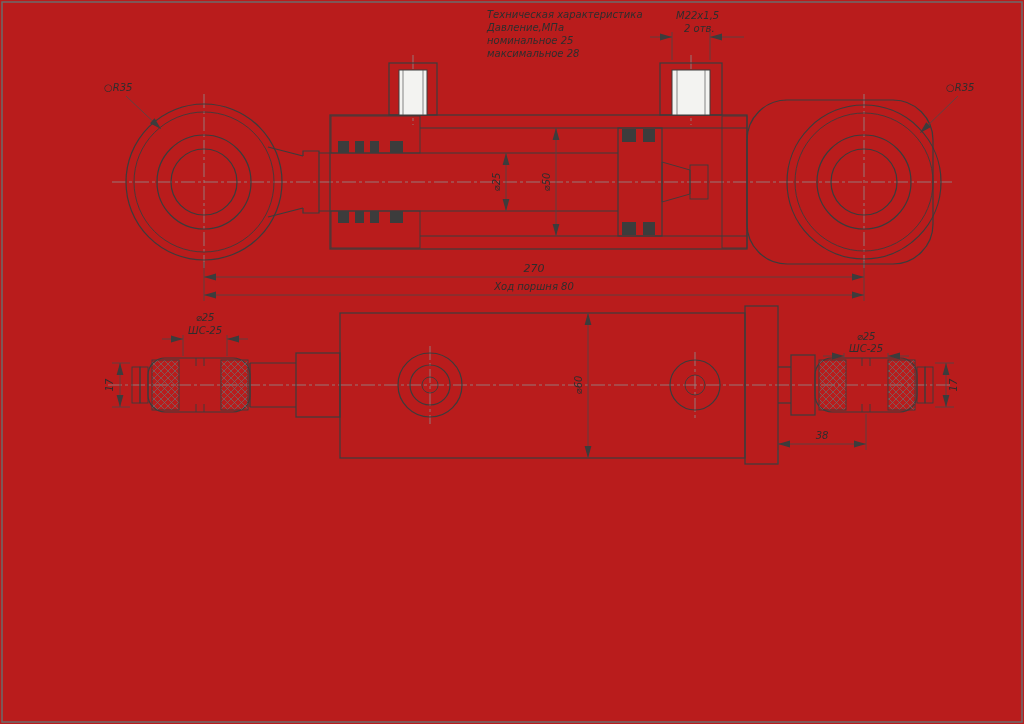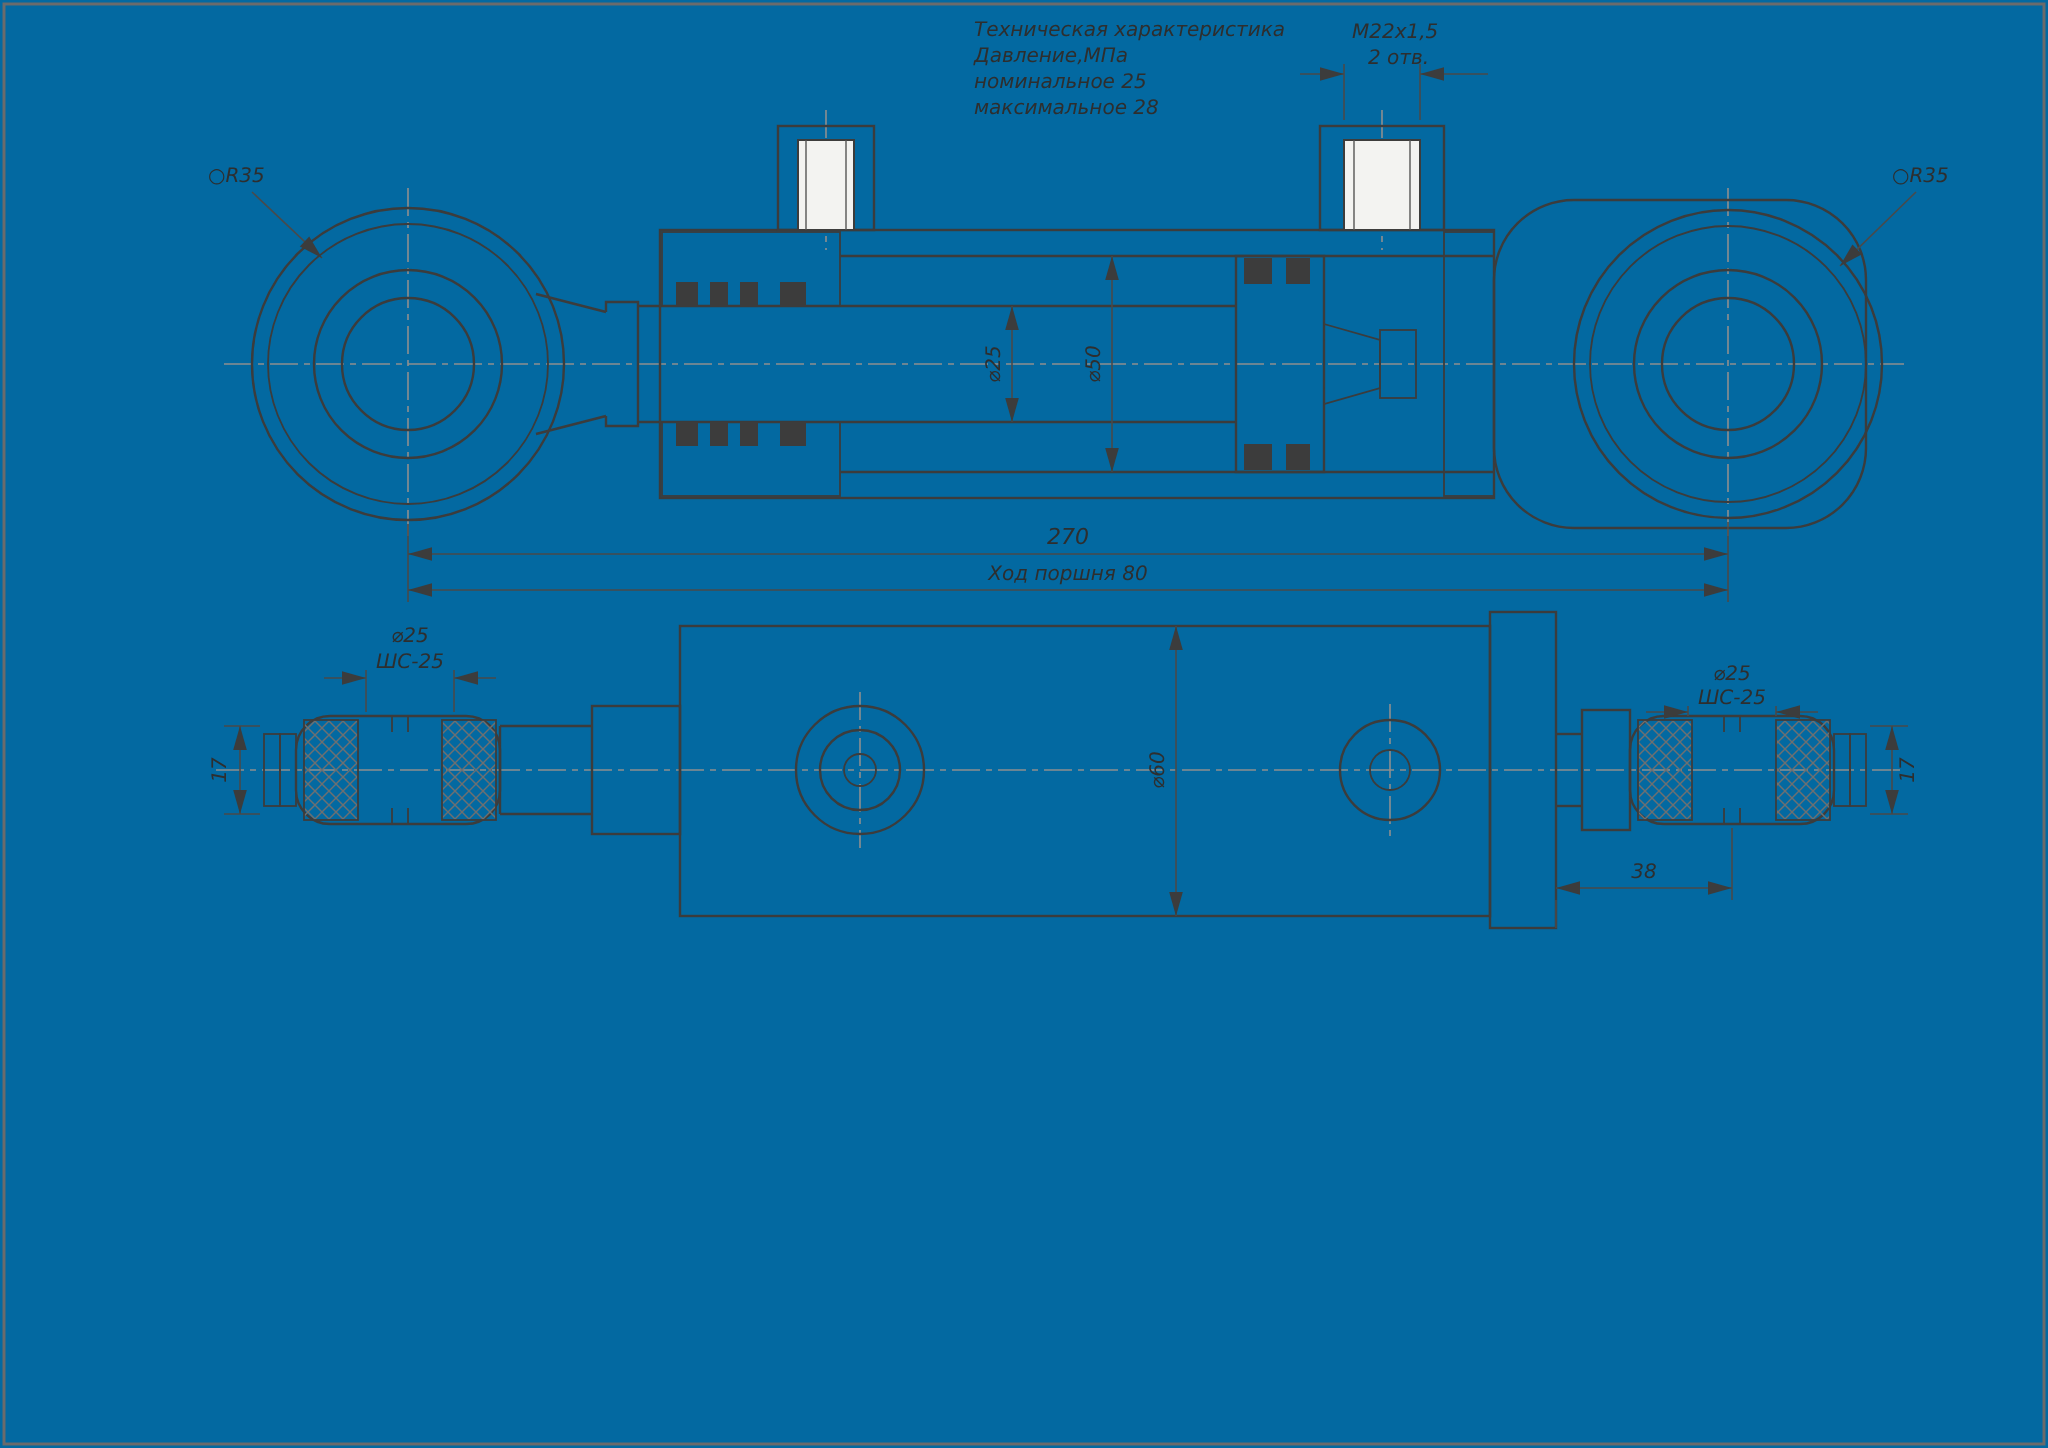--- a/index.html
+++ b/index.html
@@ -1,16 +1,16 @@
 <!DOCTYPE html>
 <html><head>
 <meta charset="utf-8">
 <style>
   html,body{margin:0;padding:0;background:#e8e8e6;}
-  .sheet{width:1024px;height:724px;background:#0369a1;position:relative;overflow:hidden;}
+  .sheet{width:1024px;height:724px;background:#b91c1c;position:relative;overflow:hidden;}
   svg{display:block;}
   svg text{font-family:"DejaVu Sans",sans-serif;font-style:italic;font-size:11px;fill:#2e2e2e;}
   svg text.small{font-size:10px;}
   .ol{stroke:#3c3c3c;stroke-width:1.2;fill:none;}
   .ol2{stroke:#3c3c3c;stroke-width:0.9;fill:none;}
   .thin{stroke:#555;stroke-width:0.7;fill:none;}
   .cl{stroke:#8f8f8f;stroke-width:0.8;stroke-dasharray:14 3 3 3;fill:none;}
   .dim{stroke:#4a4a4a;stroke-width:0.8;fill:none;}
   .frame{stroke:#6b6b6b;stroke-width:1.5;fill:none;}
 </style>

